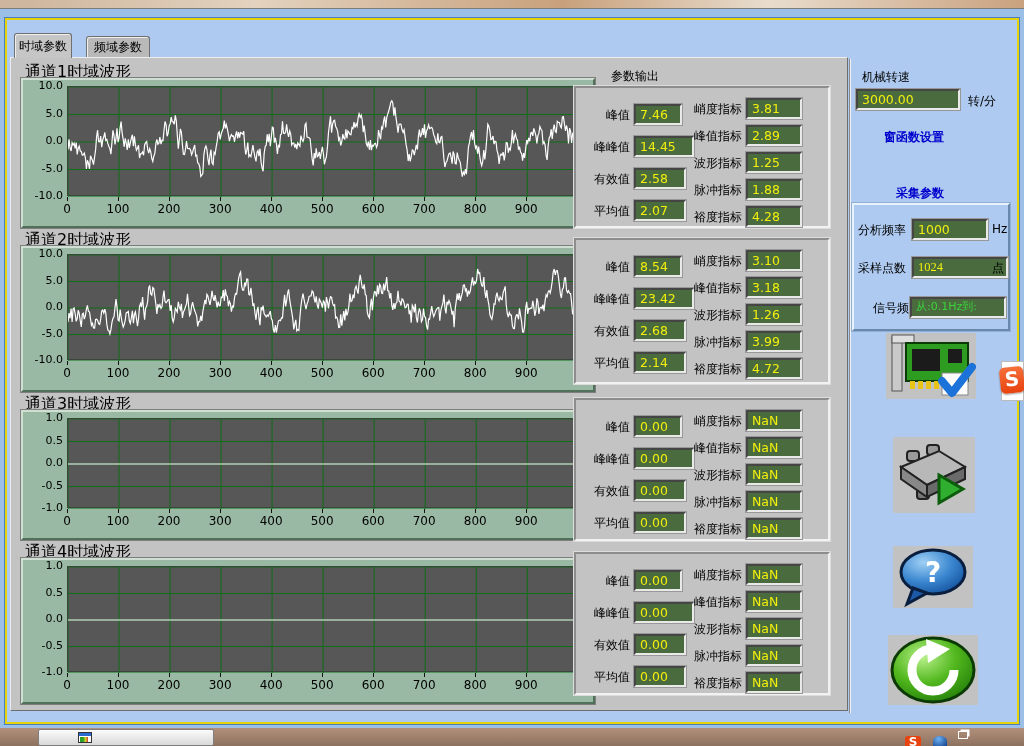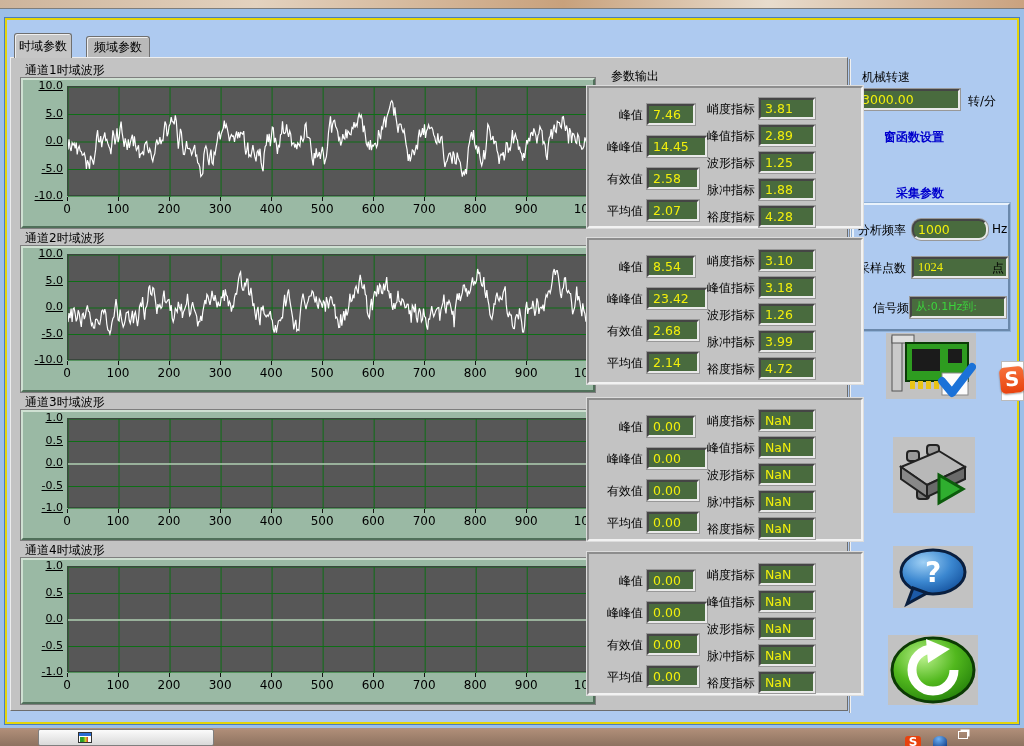--- a/index.html
+++ b/index.html
@@ -19,33 +19,33 @@
     border-bottom:none; border-radius:3px 3px 0 0; color:#000; font-size:12px;
     text-align:center; box-shadow:inset 1px 1px 0 #efefef; }
   .tab.active { z-index:3; background:#c6c6c6; }
   .tab.inactive { background:#b9b9b9; }
 
   
   .page { position:absolute; left:10px; top:48px; width:838px; height:654px;
     background:#c3c3c3; border:1px solid; border-color:#ededed #6d6d6d #6d6d6d #ededed; z-index:2; }
 
   
-  .chart-label { position:absolute; left:14px; font-size:12px; color:#000; }
+  .chart-label { position:absolute; left:14px; font-size:16px; color:#000; }
   .chart-frame { position:absolute; left:10px; width:574px; background:#9ab9a4;
     border:2px solid; border-color:#cfe0d2 #50705a #50705a #cfe0d2;
     box-shadow:0 0 0 1px #7e7e7e; }
   .plot { position:absolute; background:#575757; border:1px solid #39463c; }
   .plot svg { display:block; }
-  .ylab { position:absolute; width:38px; text-align:right; font-size:11px; color:#000;text-decoration:underline; }
+  .ylab { position:absolute; width:38px; text-align:right; font-size:11px; color:#000; }
   .xlab { position:absolute; width:40px; text-align:center; font-size:12px; color:#000; }
   .xtickmark { position:absolute; width:1px; height:4px; background:#111; }
 
   
   .params-title { position:absolute; left:600px; top:10px; font-size:12px; color:#000; }
-  .pgroup { position:absolute; left:576px; width:276px; background:#c3c3c3;
+  .pgroup { position:absolute; left:563px; width:256px; background:#c3c3c3;
     border:2px solid; border-color:#8d8d8d #f2f2f2 #f2f2f2 #8d8d8d;
     box-shadow:0 0 0 1px #dcdcdc; }
   .plabel { position:absolute; font-size:12px; color:#000; text-align:right; }
   .lvfield { position:absolute; height:21px; background:#496b3e; color:#f2ef0c;
     font-size:12.5px; line-height:17px; padding-left:4px; border:2px solid;
     border-color:#454545 #e9e9e9 #e9e9e9 #454545; box-shadow:0 0 0 1px #989898;
     overflow:hidden; white-space:nowrap; }
 
   
   .rp-label { position:absolute; font-size:12px; color:#000; }
@@ -406,21 +406,21 @@
   <div class="rp-label" style="left:862px; top:60px;">机械转速</div>
   <div class="lvfield" style="left:856px; top:80px; width:104px;">3000.00</div>
   <div class="rp-label" style="left:968px; top:84px;">转/分</div>
 
   <div class="rp-label-blue" style="left:884px; top:120px;">窗函数设置</div>
 
   <div class="rp-label-blue" style="left:896px; top:176px;">采集参数</div>
   <div class="acq-box">
     <div id="acq-rows">
         <div class="acq-row-label" style="left: 4px; top: 17px;">分析频率</div>
-        <div class="acq-field" style="left: 58px; top: 14px; width: 76px; border-radius: 9px;">1000</div>
+        <div class="acq-field" style="left: 58px; top: 14px; width: 76px;">1000</div>
         <div class="acq-unit" style="left: 138px; top: 17px;">Hz</div>
         <div class="acq-row-label" style="left: 4px; top: 55px;">采样点数</div>
         <div class="acq-field" style="left: 58px; top: 52px; width: 96px; font-family: Liberation Serif, serif;">1024</div>
         <div class="acq-unit" style="left: 138px; top: 55px;">点</div>
         <div class="acq-row-label" style="left: 19px; top: 95px;">信号频带</div>
         <div class="acq-field band" style="left: 56px; top: 92px; width: 96px;">从:0.1Hz到:</div>
       </div>
   </div>
 
   <div class="icon-tile" style="left:886px; top:324px; width:90px; height:66px;">

